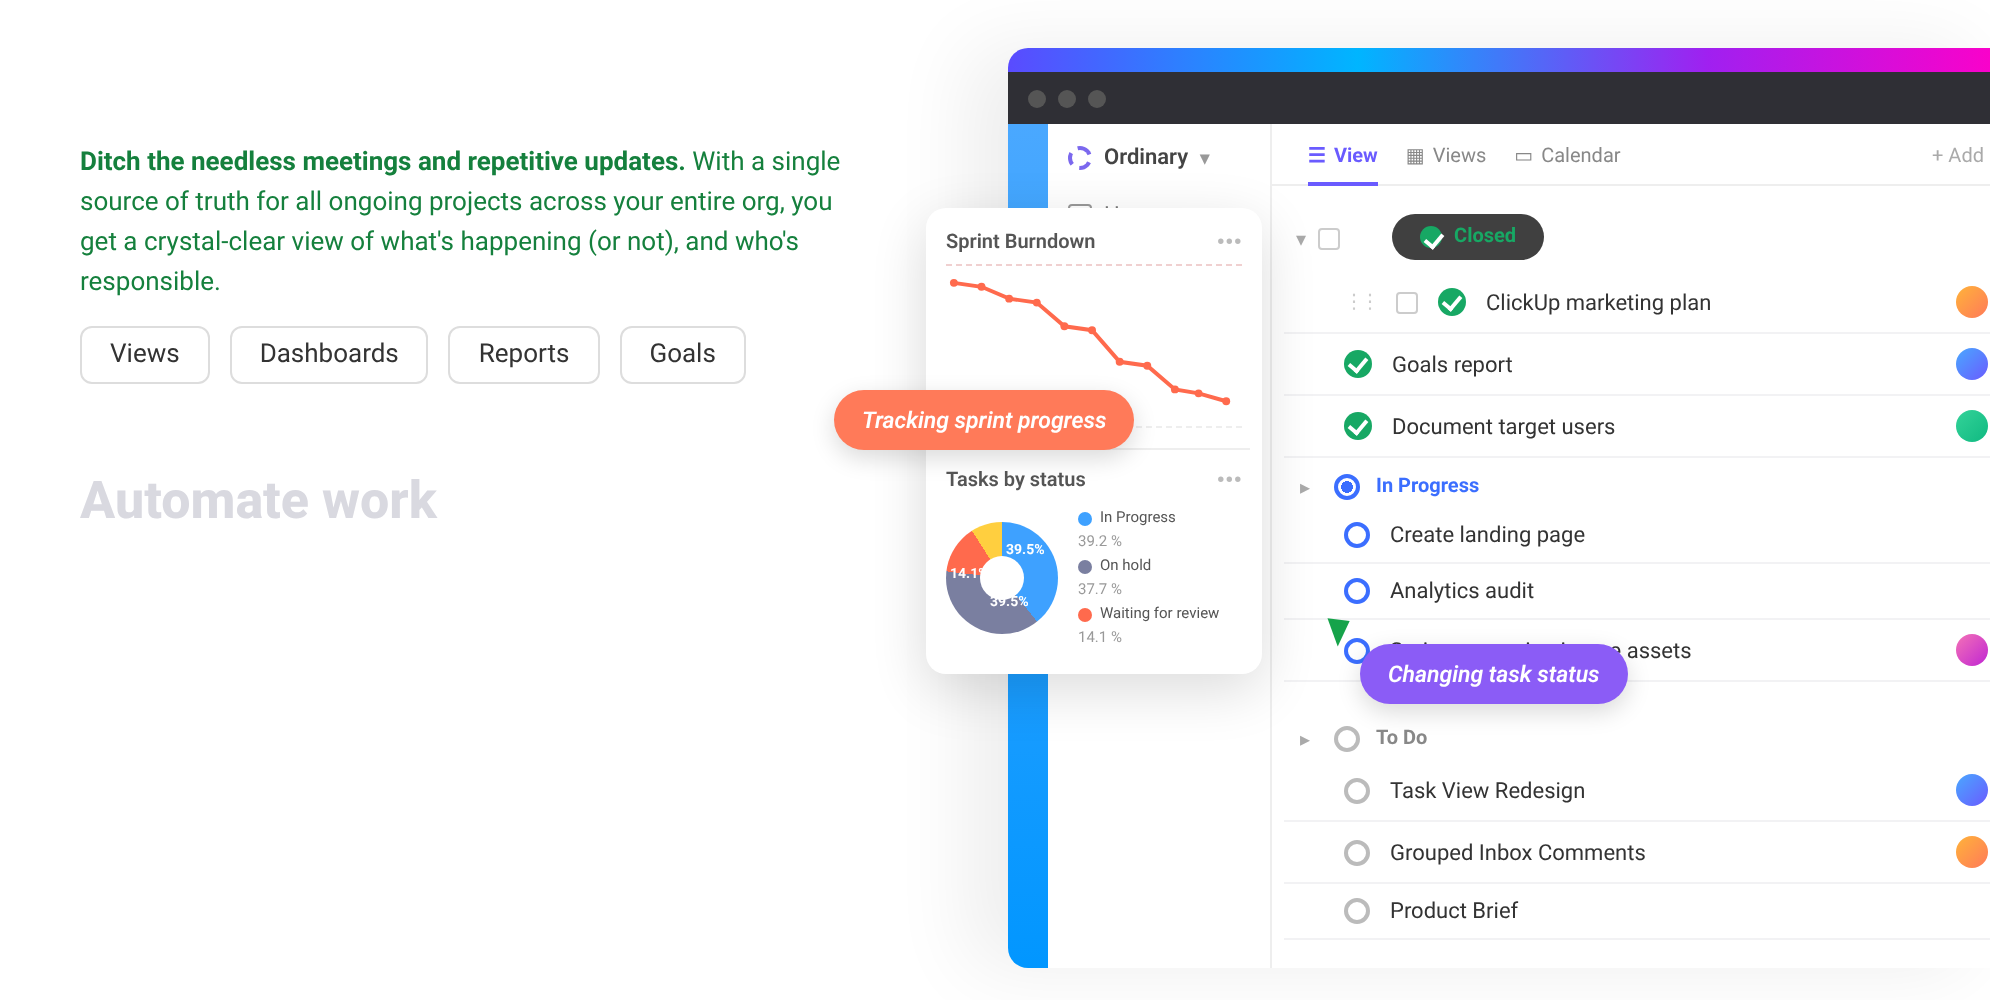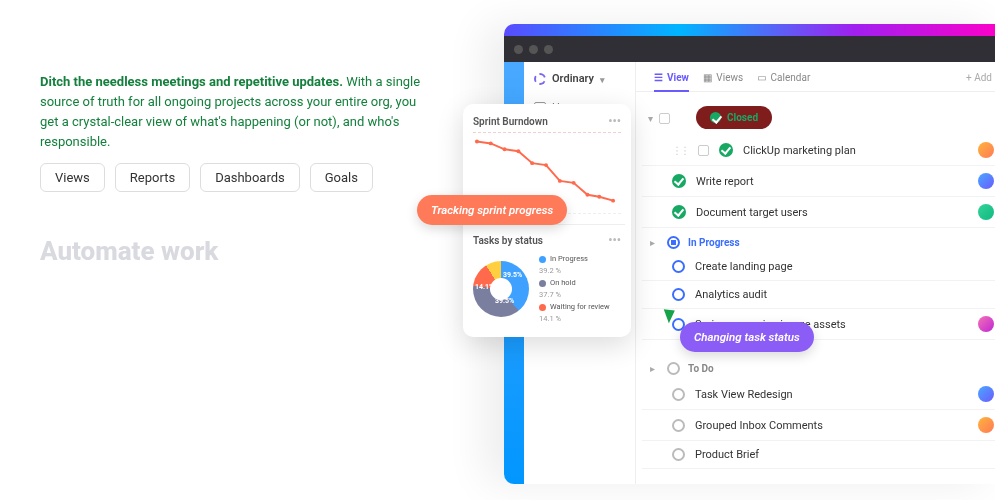--- a/index.html
+++ b/index.html
@@ -29,21 +29,21 @@
   .home-row { display:flex; align-items:center; gap:6px; margin-top:16px; color:#777;}
   .home-icon { width:12px; height:12px; border:1.5px solid #999; border-radius:2px;}
   .main { flex:1; padding:10px 0 0 0;}
   .view-tabs { display:flex; align-items:center; gap:14px; padding:0 12px 8px 18px; border-bottom:1px solid #eee; font-size:10px; color:#888;}
   .view-tab { display:flex; align-items:center; gap:4px; cursor:pointer;}
   .view-tab.active { color:#6a5bff; font-weight:700; border-bottom:2px solid #6a5bff; padding-bottom:7px; margin-bottom:-9px;}
   .add-view { margin-left:auto; color:#aaa;}
 
   .task-list { padding:10px 4px 6px 6px; font-size:11px;}
   .status-header { display:flex; align-items:center; gap:6px; padding:6px 14px; font-weight:700; font-size:10px; border-radius:12px; width:fit-content; margin:4px 0 6px 24px;}
-  .status-closed { background:#7f1d1d; color:#17a864;}
+  .status-closed { background:#404040; color:#17a864;}
   .status-inprog { color:#3b6eff;}
   .task-row { display:flex; align-items:center; gap:10px; padding:7px 6px 7px 30px; border-bottom:1px solid #f2f2f4; color:#333;}
   .check-closed { width:14px; height:14px; border-radius:50%; background:#17a864; position:relative;}
   .check-closed::after { content:""; position:absolute; left:4px; top:2px; width:4px; height:7px; border:solid #fff; border-width:0 2px 2px 0; transform:rotate(40deg);}
   .status-dot-in { width:13px; height:13px; border:2px solid #3b6eff; border-radius:50%;}
   .status-dot-todo { width:13px; height:13px; border:2px solid #bbb; border-radius:50%;}
   .avatar { width:16px; height:16px; border-radius:50%; margin-left:auto;}
   .av1{background:linear-gradient(135deg,#ffb33a,#ff7a59);} .av2{background:linear-gradient(135deg,#4aa8ff,#6a5bff);} .av3{background:linear-gradient(135deg,#34d399,#10b981);} .av4{background:linear-gradient(135deg,#f472b6,#c026d3);}
   .chev { color:#aaa; margin:0 4px; font-size:10px;}
   .checkbox-sq { width:11px; height:11px; border:1px solid #ccc; border-radius:2px;}
@@ -74,22 +74,22 @@
 </style>
 </head>
 <body>
 
 <div class="left">
   <p class="paragraph">
     <b>Ditch the needless meetings and repetitive updates.</b><span> With a single source of truth for all ongoing projects across your entire org, you get a crystal-clear view of what's happening (or not), and who's responsible.</span>
   </p>
   <div class="pill-row">
     <div class="pill">Views</div>
+    <div class="pill">Dashboards</div>
     <div class="pill">Reports</div>
-    <div class="pill">Dashboards</div>
     <div class="pill">Goals</div>
   </div>
   <div class="automate-heading">Automate work</div>
 </div>
 
 <div class="app-window">
   <div class="gradient-bar"></div>
   <div class="titlebar">
     <span class="dot"></span>
     <span class="dot"></span>
@@ -137,21 +137,21 @@
         </div>
         <div class="task-row">
           <span class="handle">⋮⋮</span>
           <span class="checkbox-sq"></span>
           <span class="check-closed"></span>
           <span>ClickUp marketing plan</span>
           <span class="avatar av1"></span>
         </div>
         <div class="task-row">
           <span class="check-closed"></span>
-          <span>Write report</span>
+          <span>Goals report</span>
           <span class="avatar av2"></span>
         </div>
         <div class="task-row">
           <span class="check-closed"></span>
           <span>Document target users</span>
           <span class="avatar av3"></span>
         </div>
 
         <div style="display:flex;align-items:center;gap:8px;margin:8px 0 4px 4px">
           <span class="chev">▸</span>

